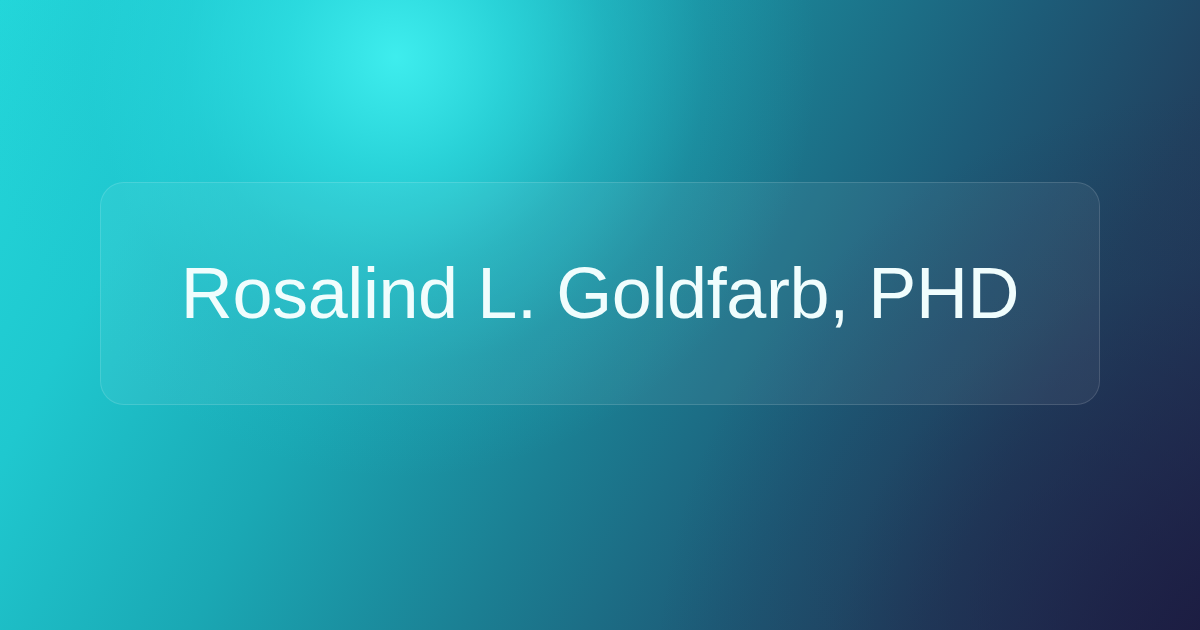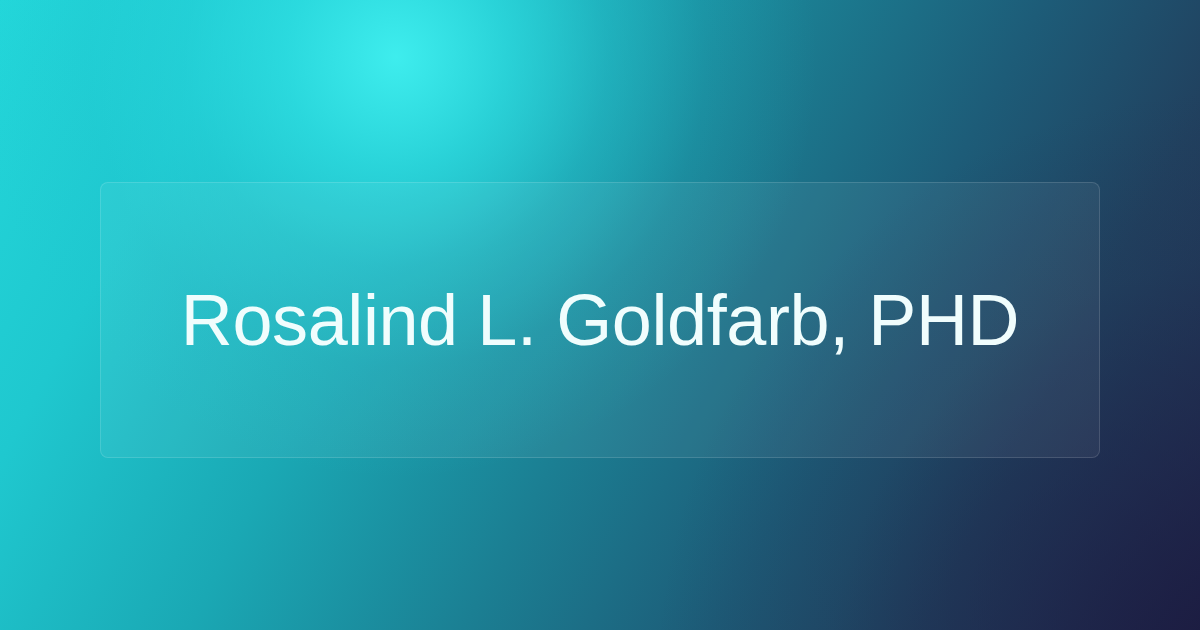--- a/index.html
+++ b/index.html
@@ -60,23 +60,23 @@
         rgba(30, 60, 90, 0.00) 78%);
     pointer-events: none;
   }
 
   
   .glass-card {
     position: absolute;
     left: 100px;
     top: 182px;
     width: 1000px;
-    height: 276px;
+    height: 223px;
     box-sizing: border-box;
-    border-radius: 8px;
+    border-radius: 24px;
     background: rgba(255, 255, 255, 0.055);
     border: 1px solid rgba(255, 255, 255, 0.135);
     display: flex;
     align-items: center;
     justify-content: center;
     padding: 0 46px;
     z-index: 3;
   }
 
   

